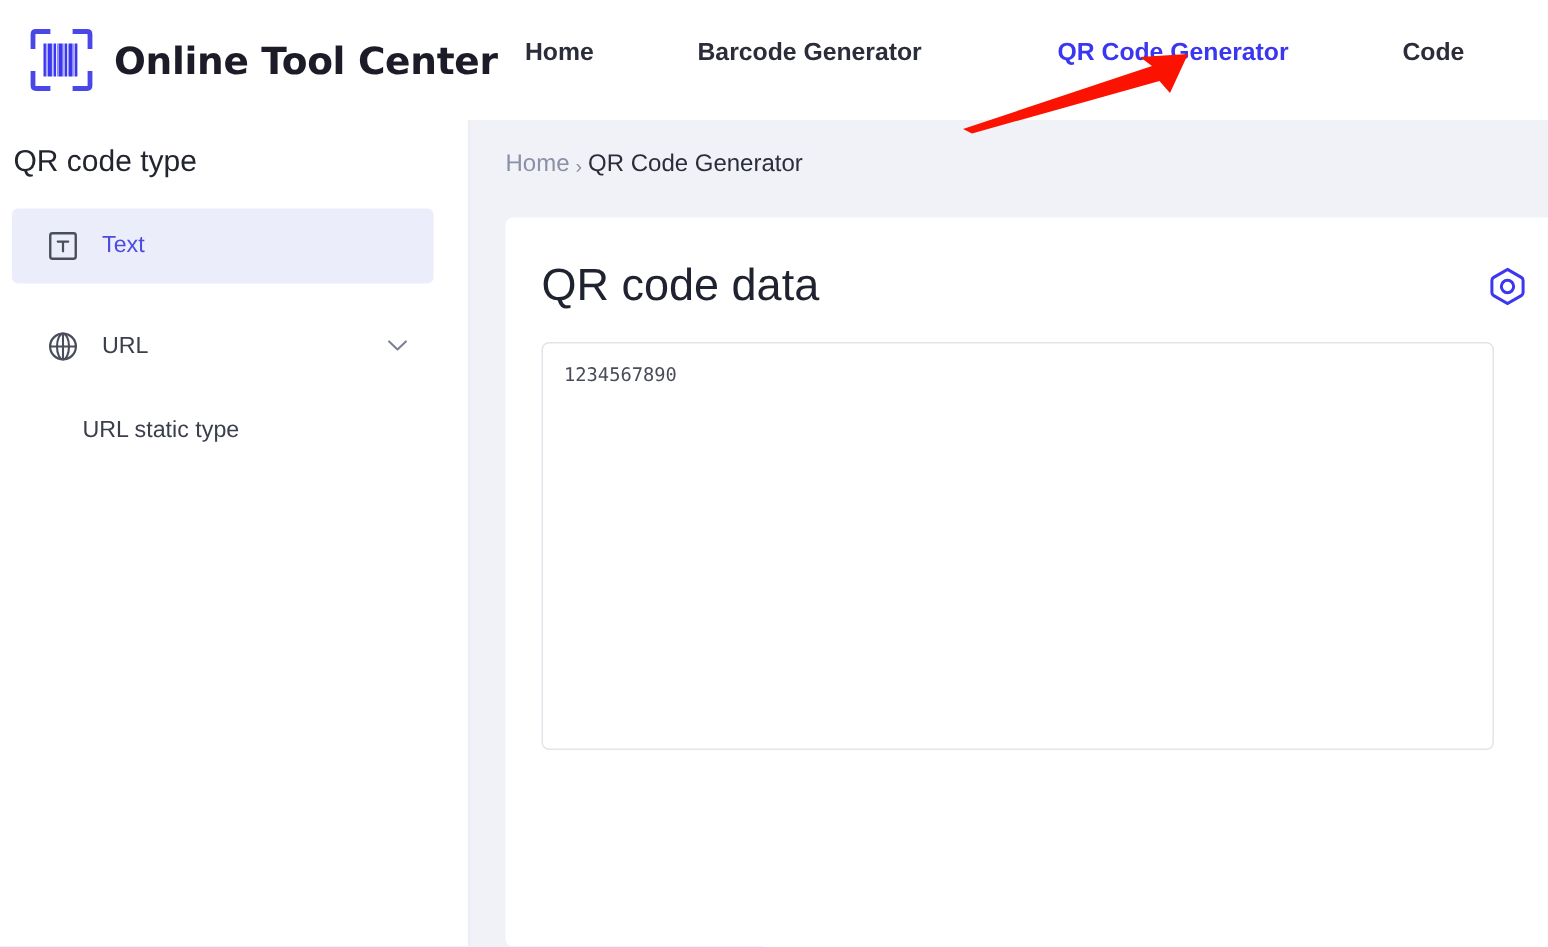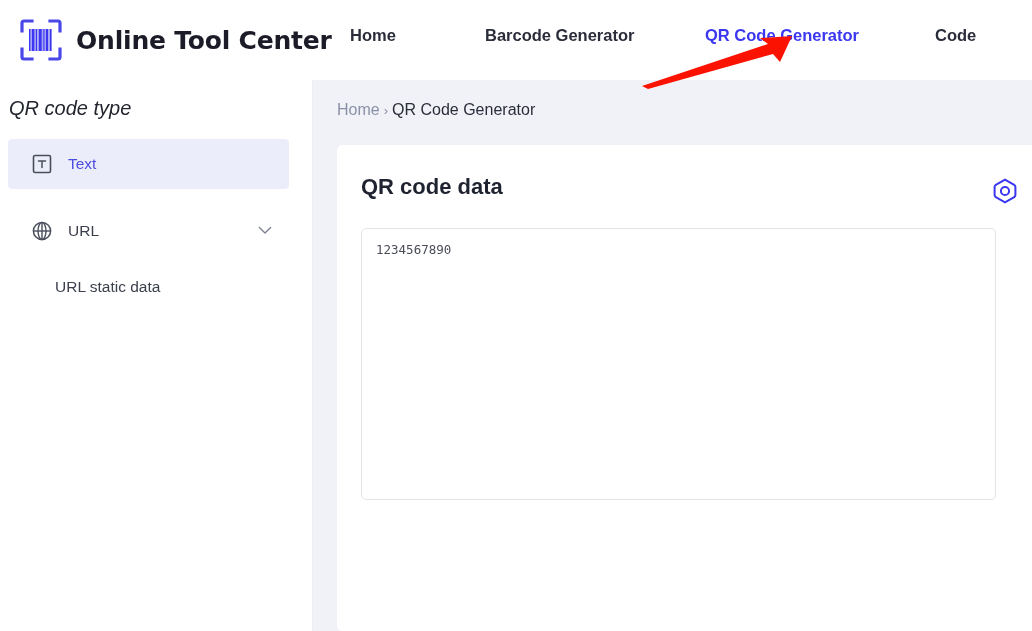--- a/index.html
+++ b/index.html
@@ -72,21 +72,21 @@
     font-size: 16.5px;
     font-weight: 700;
     color: #2b2d3a;
     white-space: nowrap;
     cursor: pointer;
     text-decoration: none;
   }
   .nav-item.active { color: #3b37f0; }
 
   .nav-home      { left: 20px; }
-  .nav-barcode   { left: 155px; }
+  .nav-barcode   { left: 135px; }
   .nav-qr        { left: 375px; }
   .nav-blog      { left: 605px; }
 
   
   .arrow-overlay {
     position: absolute;
     left: 640px;
     top: 28px;
     width: 165px;
     height: 62px;
@@ -105,21 +105,20 @@
   }
 
   .sidebar-title {
     position: absolute;
     left: 9px;
     top: 17px;
     font-size: 20px;
     color: #22252e;
     font-weight: 400;
     white-space: nowrap;
-    font-style: italic;
   }
 
   .side-item {
     position: absolute;
     left: 8px;
     width: 281px;
     height: 50px;
     border-radius: 4px;
     display: flex;
     align-items: center;
@@ -209,23 +208,23 @@
     width: 704px;
     height: 486px;
     background: #ffffff;
     border-radius: 5px;
   }
 
   .card-title {
     position: absolute;
     left: 24px;
     top: 29px;
-    font-size: 22px;
+    font-size: 30px;
     color: #1f2330;
-    font-weight: 700;
+    font-weight: 400;
     white-space: nowrap;
   }
 
   .card-action-icon {
     position: absolute;
     right: 22px;
     top: 32px;
     width: 28px;
     height: 28px;
     cursor: pointer;
@@ -318,21 +317,21 @@
         <path d="M3.4 12 L20.6 12" stroke="#4a4e5c" stroke-width="1.4"></path>
         <path d="M12 3.4 L12 20.6" stroke="#4a4e5c" stroke-width="1.4"></path>
       </svg>
       <span class="side-label">URL</span>
       <svg class="side-chevron" viewBox="0 0 14 9">
         <path d="M1.4 1.6 L7 7 L12.6 1.6" fill="none" stroke="#7d8292" stroke-width="1.4" stroke-linecap="round" stroke-linejoin="round"></path>
       </svg>
     </div>
 
     <div class="side-subitem">
-      <span class="side-subitem-label">URL static data</span>
+      <span class="side-subitem-label">URL static type</span>
     </div>
   </aside>
 
   <main class="main">
 
     <div class="breadcrumb">
       <span class="crumb-home">Home</span>
       <span class="crumb-sep">›</span>
       <span class="crumb-current">QR Code Generator</span>
     </div>

